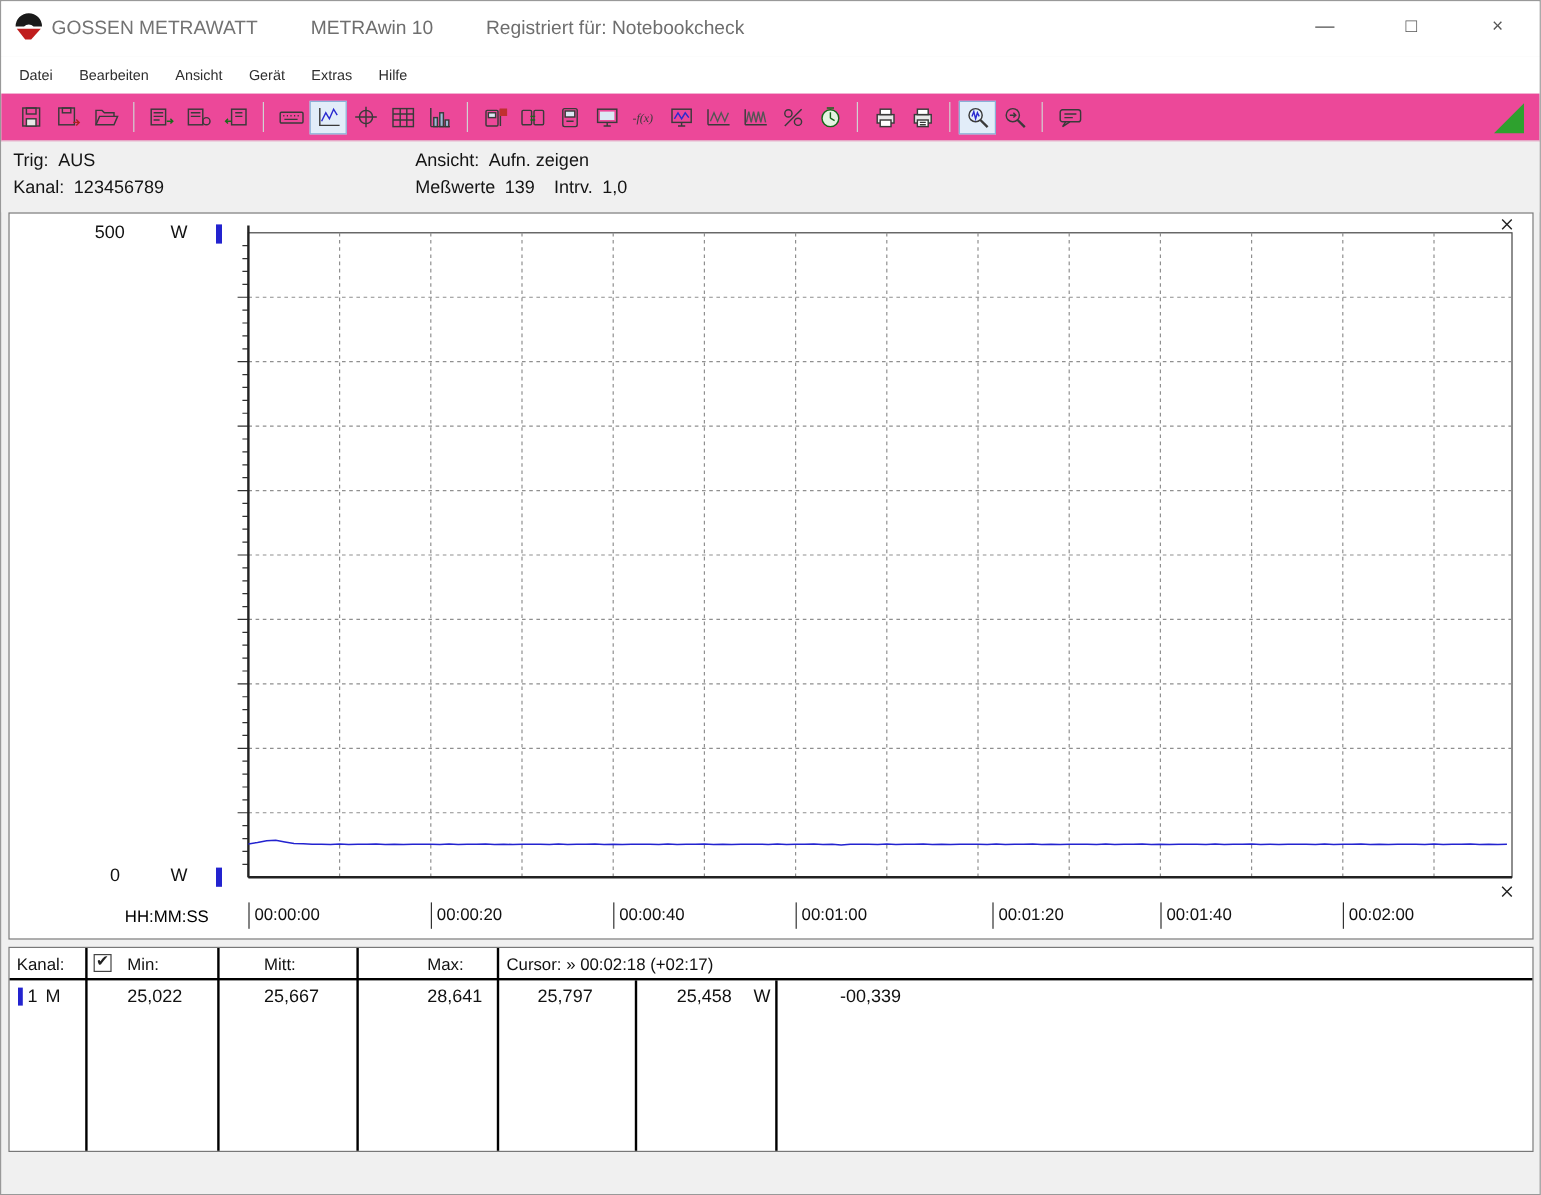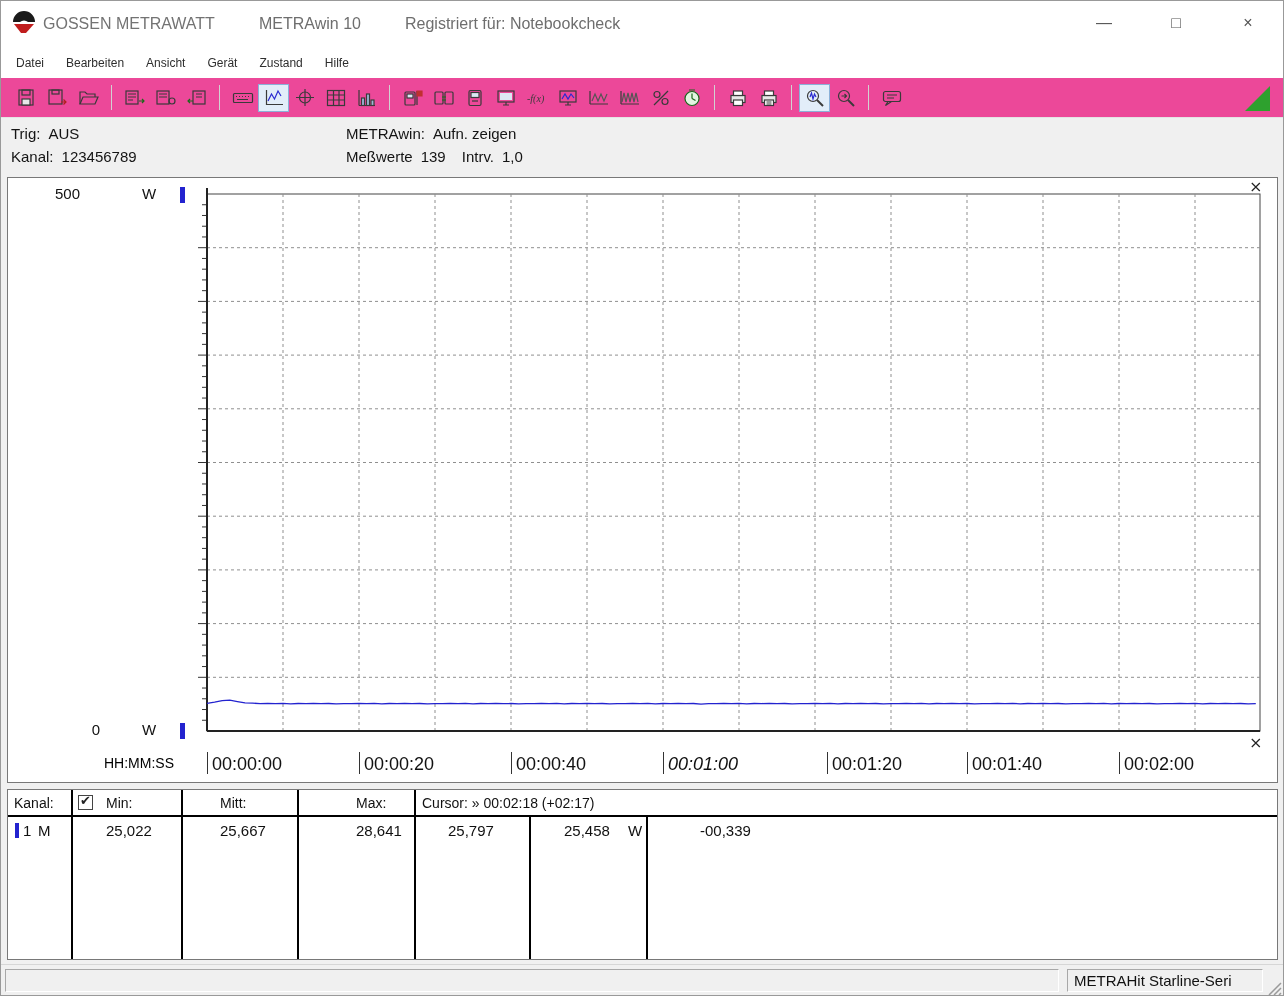--- a/index.html
+++ b/index.html
@@ -19,29 +19,29 @@
   .tb.active{border:1px solid #8ab0d8;background:#e2edf9}
   .tbsep{width:1px;height:25px;background:#d2d2d2;margin:0 7px;flex:0 0 1px}
   .tri{position:absolute;top:85px;right:13px;width:0;height:0;border-bottom:25px solid #2ea12e;border-left:25px solid transparent}
   .infopanel{position:absolute;top:117px;left:0;right:0;height:59px;background:#f0f0f0}
   .info-row{position:absolute;display:flex;font-size:15px;color:#141414;white-space:nowrap}
   .info-row .iv{margin-left:8px}
   .info-row .iv2{margin-left:16px}
   .chartpanel{position:absolute;top:176px;left:6px;width:1271px;height:606px;background:#fff;border:1px solid #787878}
   #plot{position:absolute;left:0;top:0}
   .ylab{position:absolute;font-size:15px;color:#111}
-  .ylab-max{left:47px;top:7px;width:38px;text-align:left}
+  .ylab-max{left:58px;top:7px;width:38px;text-align:right}
   .ylab-min{left:54px;top:543px;width:38px;text-align:right}
   .yunit-top{left:134px;top:7px}
   .yunit-bottom{left:134px;top:543px}
   .chmark{position:absolute;width:5px;height:16px;background:#2323cf}
   .chmark-top{left:172px;top:9px}
   .chmark-bottom{left:172px;top:545px}
   .xtickrow{position:absolute;left:0;top:574px;right:0;height:24px}
-  .xtick{position:absolute;top:0;border-left:1px solid #333;padding:2px 0 0 4px;font-size:18px;color:#111;height:22px}
+  .xtick{position:absolute;top:0;border-left:1px solid #333;padding:2px 0 0 4px;font-size:14px;color:#111;height:22px}
   .xaxislab{position:absolute;left:96px;top:577px;font-size:14px;color:#000000}
   .tablepanel{position:absolute;top:788px;left:6px;width:1271px;height:171px;background:#fff;border:1px solid #787878}
   .th{position:absolute;top:5px;font-size:14px;color:#111;white-space:nowrap}
   .td{position:absolute;top:32px;font-size:15px;color:#111;white-space:nowrap}
   .vl{position:absolute;width:2px;background:#000}
   .hl{position:absolute;left:0;right:0;height:2px;background:#000}
   .cb{position:absolute;left:70px;top:5px;width:15px;height:15px;border:1px solid #444;background:#fff}
   .cbmark{position:absolute;left:1px;top:-3px;font-size:13px;color:#222}
   .row-marker{position:absolute;left:7px;top:33px;width:4px;height:15px;background:#2323cf}
   .statusbar{position:absolute;left:0;right:0;top:963px;height:33px;background:#f0f0f0;border-top:1px solid #d6d6d6}
@@ -65,21 +65,21 @@
     <span class="wc wc-min">—</span>
     <span class="wc wc-max">□</span>
     <span class="wc wc-close">×</span>
   </div>
 
   <div class="menubar" id="menubar">
       <span class="menu-item">Datei</span>
       <span class="menu-item">Bearbeiten</span>
       <span class="menu-item">Ansicht</span>
       <span class="menu-item">Gerät</span>
-      <span class="menu-item">Zustand</span>
+      <span class="menu-item">Extras</span>
       <span class="menu-item">Hilfe</span>
     </div>
 
   <div class="toolbar" id="toolbar">
       <button class="tb" title="save">
         <svg width="22" height="20" viewBox="0 0 22 20" fill="none" stroke="#3a3a3a" stroke-width="1.2">
           <rect x="3" y="2" width="14" height="15"></rect>
           <rect x="6" y="2" width="8" height="5"></rect>
           <rect x="6" y="11" width="8" height="6" fill="#e8e8e8"></rect>
         </svg>
@@ -264,21 +264,21 @@
   <div class="infopanel">
     <div class="info-row" style="left:10px;top:7px">
       <span>Trig:</span>
       <span class="iv">AUS</span>
     </div>
     <div class="info-row" style="left:10px;top:30px">
       <span>Kanal:</span>
       <span class="iv">123456789</span>
     </div>
     <div class="info-row" style="left:345px;top:7px">
-      <span>METRAwin:</span>
+      <span>Ansicht:</span>
       <span class="iv">Aufn. zeigen</span>
     </div>
     <div class="info-row" style="left:345px;top:30px">
       <span>Meßwerte</span>
       <span class="iv">139</span>
       <span class="iv2">Intrv.</span>
       <span class="iv">1,0</span>
     </div>
   </div>
 
@@ -366,21 +366,21 @@
     <div class="ylab yunit-top">W</div>
     <div class="ylab ylab-min">0</div>
     <div class="ylab yunit-bottom">W</div>
     <div class="chmark chmark-top" style="background: rgb(35, 35, 207);"></div>
     <div class="chmark chmark-bottom" style="background: rgb(35, 35, 207);"></div>
     <div class="xaxislab">HH:MM:SS</div>
     <div class="xtickrow" id="xticks">
         <div class="xtick" style="left: 199px;">00:00:00</div>
         <div class="xtick" style="left: 351px;">00:00:20</div>
         <div class="xtick" style="left: 503px;">00:00:40</div>
-        <div class="xtick" style="left: 655px; font-style: italic;">00:01:00</div>
+        <div class="xtick" style="left: 655px;">00:01:00</div>
         <div class="xtick" style="left: 807px; margin-left: 12px;">00:01:20</div>
         <div class="xtick" style="left: 959px;">00:01:40</div>
         <div class="xtick" style="left: 1111px;">00:02:00</div>
       </div>
   </div>
 
   <div class="tablepanel">
     <span class="th" style="left:6px">Kanal:</span>
     <span class="cb">
         <span class="cbmark">✔</span>
@@ -403,21 +403,14 @@
     <span class="td" style="left:30px">M</span>
     <span class="td" style="left:98px">25,022</span>
     <span class="td" style="left:212px">25,667</span>
     <span class="td" style="left:348px">28,641</span>
     <span class="td" style="left:440px">25,797</span>
     <span class="td" style="left:556px">25,458</span>
     <span class="td" style="left:620px">W</span>
     <span class="td" style="left:692px">-00,339</span>
   </div>
 
-  <div class="statusbar">
-    <div class="sb-left"></div>
-    <div class="sb-device">METRAHit Starline-Seri</div>
-    <svg class="grip" width="15" height="15">
-      <path d="M14 2 L2 14 M14 7 L7 14 M14 12 L12 14" stroke="#9a9a9a" stroke-width="1.5" fill="none"></path>
-    </svg>
-  </div>
 
 </div>
 
 </body></html>

